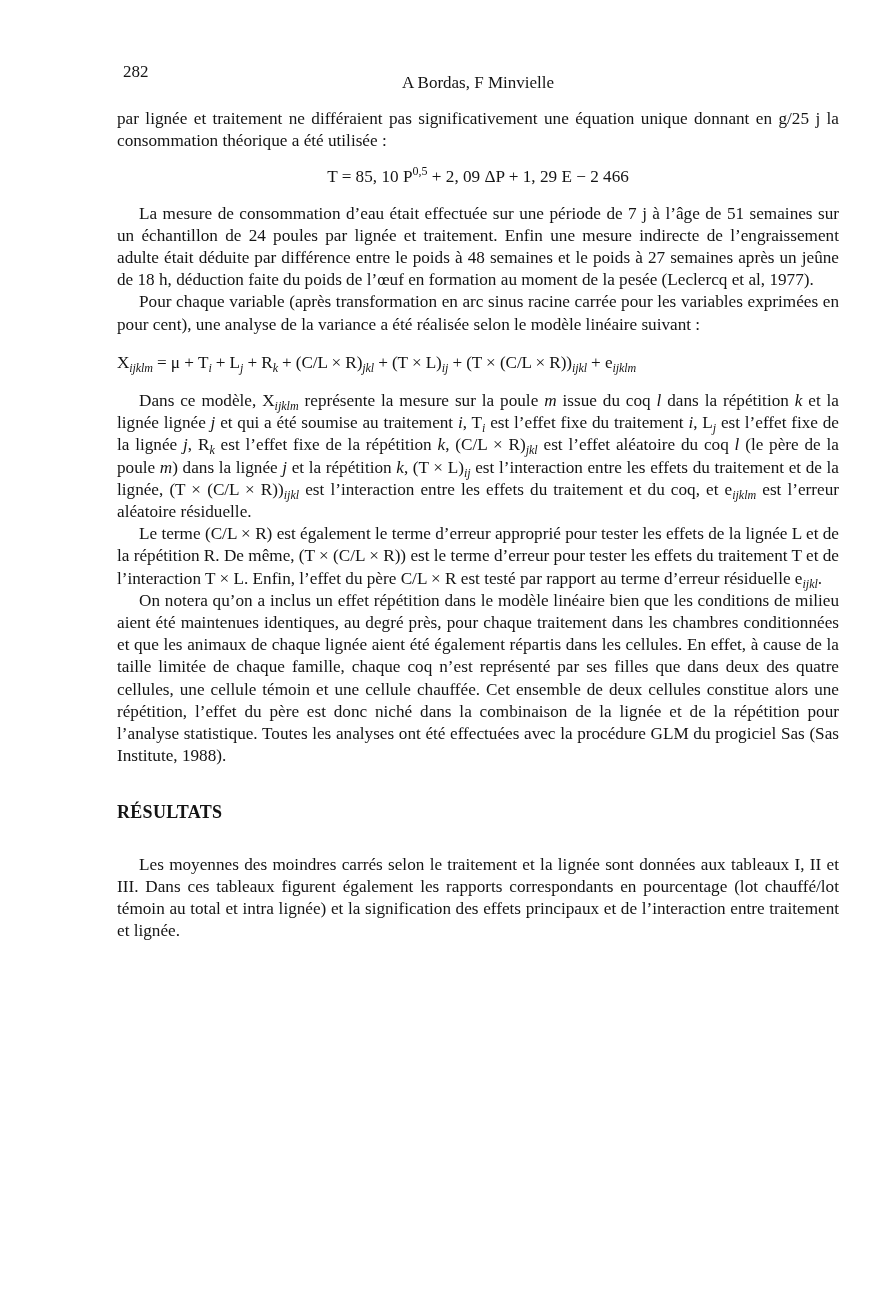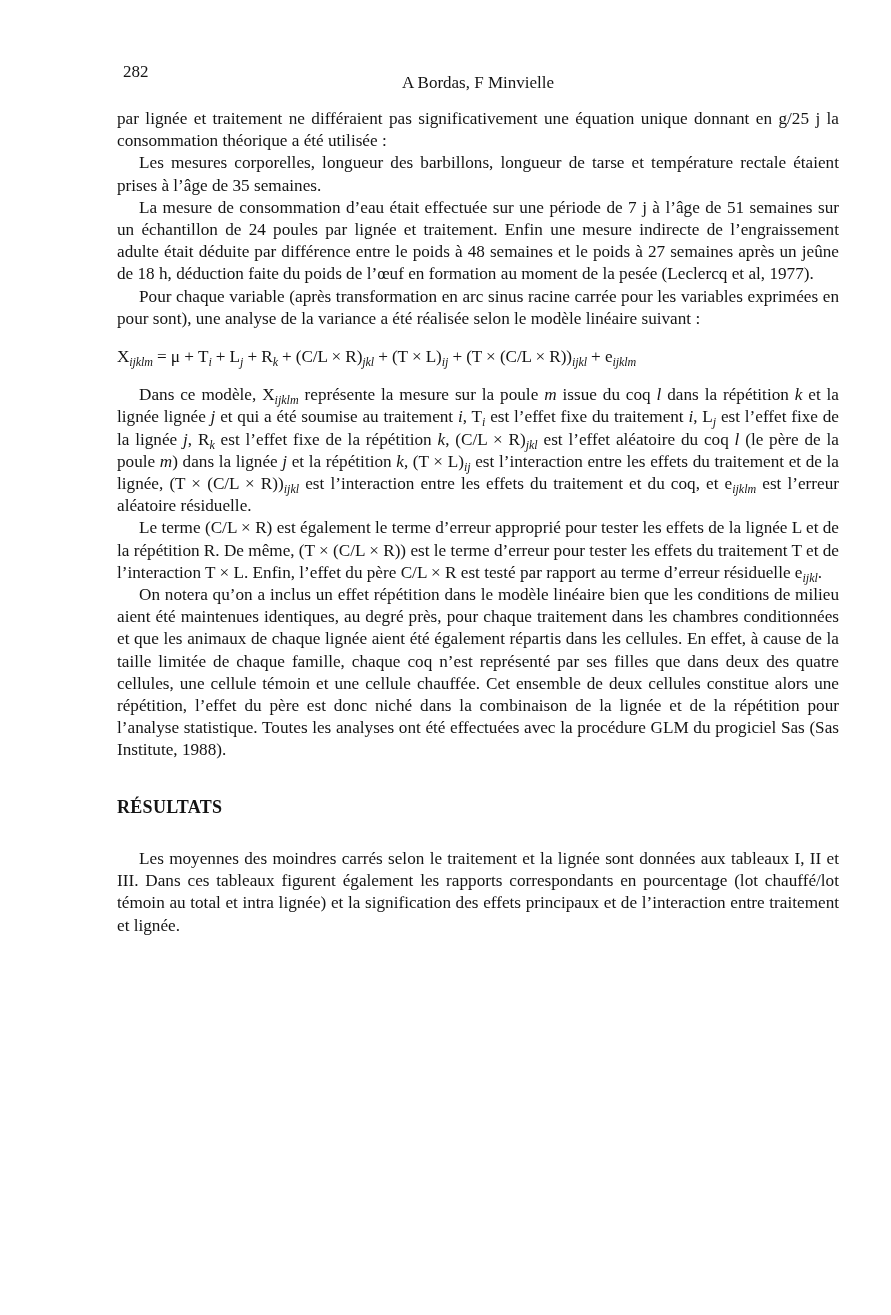--- a/index.html
+++ b/index.html
@@ -29,24 +29,24 @@
 
   <div class="header">
     <span class="pagenum">282</span>
     <span class="running">A Bordas, F Minvielle</span>
   </div>
 
   <div class="body">
 
     <p class="noindent">par lignée et traitement ne différaient pas significativement une équation unique donnant en g/25 j la consommation théorique a été utilisée :</p>
 
+    <div class="eq"><span>T = 85, 10 P</span><sup>0,5</sup><span> + 2, 09 ΔP + 1, 29 E − 2 466</span></div>
 
-    <p class="indent">Les mesures corporelles, longueur des barbillons, longueur de tarse et température rectale étaient prises à l’âge de 35 semaines.</p>
     <p class="indent">La mesure de consommation d’eau était effectuée sur une période de 7 j à l’âge de 51 semaines sur un échantillon de 24 poules par lignée et traitement. Enfin une mesure indirecte de l’engraissement adulte était déduite par différence entre le poids à 48 semaines et le poids à 27 semaines après un jeûne de 18 h, déduction faite du poids de l’œuf en formation au moment de la pesée (Leclercq et al, 1977).</p>
-    <p class="indent">Pour chaque variable (après transformation en arc sinus racine carrée pour les variables exprimées en pour sont), une analyse de la variance a été réalisée selon le modèle linéaire suivant :</p>
+    <p class="indent">Pour chaque variable (après transformation en arc sinus racine carrée pour les variables exprimées en pour cent), une analyse de la variance a été réalisée selon le modèle linéaire suivant :</p>
 
     <div class="eq2"><span>X</span><sub><i>ijklm</i></sub><span> = μ + T</span><sub><i>i</i></sub><span> + L</span><sub><i>j</i></sub><span> + R</span><sub><i>k</i></sub><span> + (C/L × R)</span><sub><i>jkl</i></sub><span> + (T × L)</span><sub><i>ij</i></sub><span> + (T × (C/L × R))</span><sub><i>ijkl</i></sub><span> + e</span><sub><i>ijklm</i></sub></div>
 
     <p class="indent"><span>Dans ce modèle, X</span><sub><i>ijklm</i></sub><span> représente la mesure sur la poule </span><i>m</i><span> issue du coq </span><i>l</i><span> dans la répétition </span><i>k</i><span> et la lignée lignée </span><i>j</i><span> et qui a été soumise au traitement </span><i>i</i><span>, T</span><sub><i>i</i></sub><span> est l’effet fixe du traitement </span><i>i</i><span>, L</span><sub><i>j</i></sub><span> est l’effet fixe de la lignée </span><i>j</i><span>, R</span><sub><i>k</i></sub><span> est l’effet fixe de la répétition </span><i>k</i><span>, (C/L × R)</span><sub><i>jkl</i></sub><span> est l’effet aléatoire du coq </span><i>l</i><span> (le père de la poule </span><i>m</i><span>) dans la lignée </span><i>j</i><span> et la répétition </span><i>k</i><span>, (T × L)</span><sub><i>ij</i></sub><span> est l’interaction entre les effets du traitement et de la lignée, (T × (C/L × R))</span><sub><i>ijkl</i></sub><span> est l’interaction entre les effets du traitement et du coq, et e</span><sub><i>ijklm</i></sub><span> est l’erreur aléatoire résiduelle.</span></p>
 
     <p class="indent"><span>Le terme (C/L × R) est également le terme d’erreur approprié pour tester les effets de la lignée L et de la répétition R. De même, (T × (C/L × R)) est le terme d’erreur pour tester les effets du traitement T et de l’interaction T × L. Enfin, l’effet du père C/L × R est testé par rapport au terme d’erreur résiduelle e</span><sub><i>ijkl</i></sub><span>.</span></p>
 
     <p class="indent">On notera qu’on a inclus un effet répétition dans le modèle linéaire bien que les conditions de milieu aient été maintenues identiques, au degré près, pour chaque traitement dans les chambres conditionnées et que les animaux de chaque lignée aient été également répartis dans les cellules. En effet, à cause de la taille limitée de chaque famille, chaque coq n’est représenté par ses filles que dans deux des quatre cellules, une cellule témoin et une cellule chauffée. Cet ensemble de deux cellules constitue alors une répétition, l’effet du père est donc niché dans la combinaison de la lignée et de la répétition pour l’analyse statistique. Toutes les analyses ont été effectuées avec la procédure GLM du progiciel Sas (Sas Institute, 1988).</p>
 
     <div class="section-title">RÉSULTATS</div>

